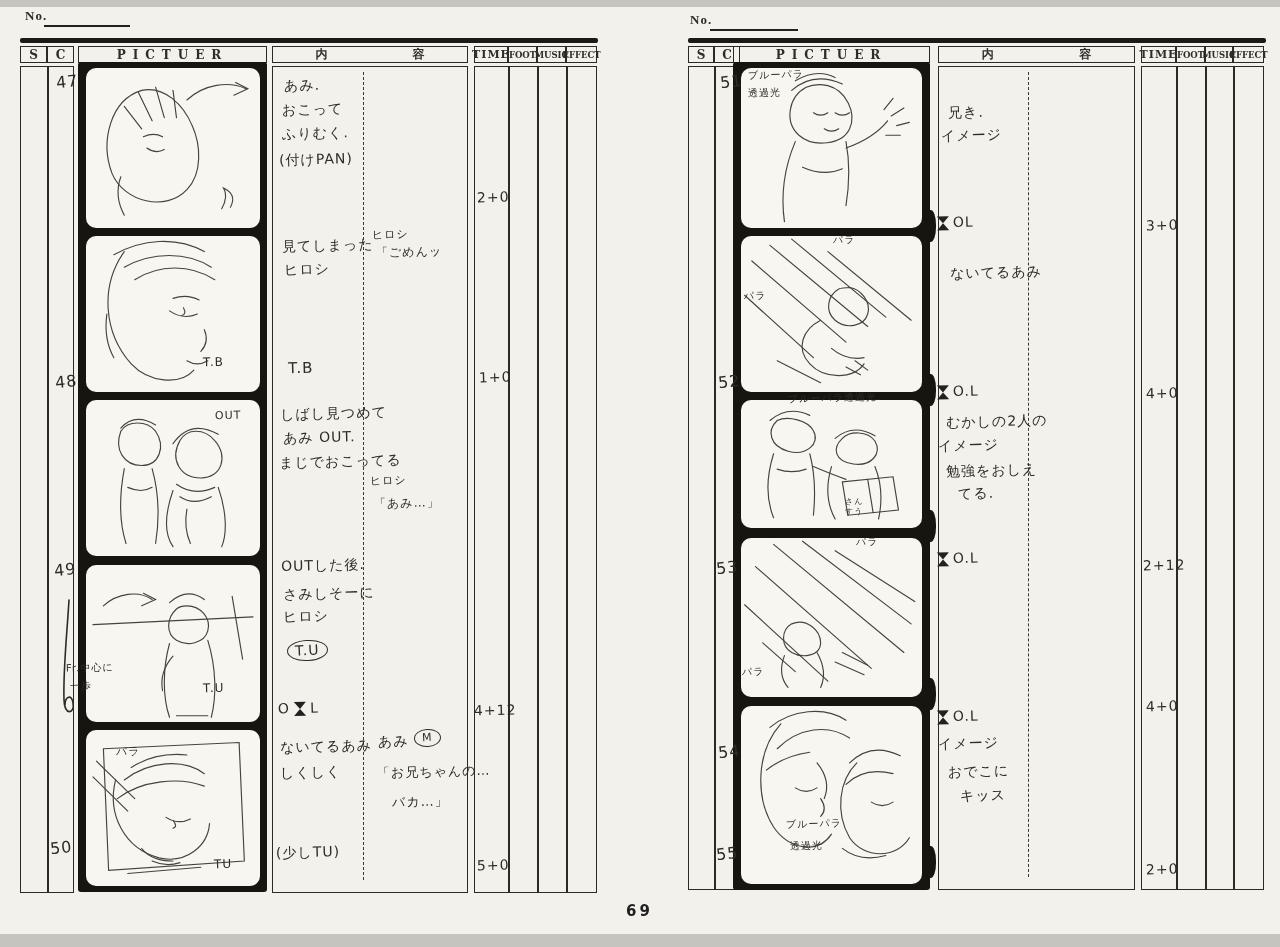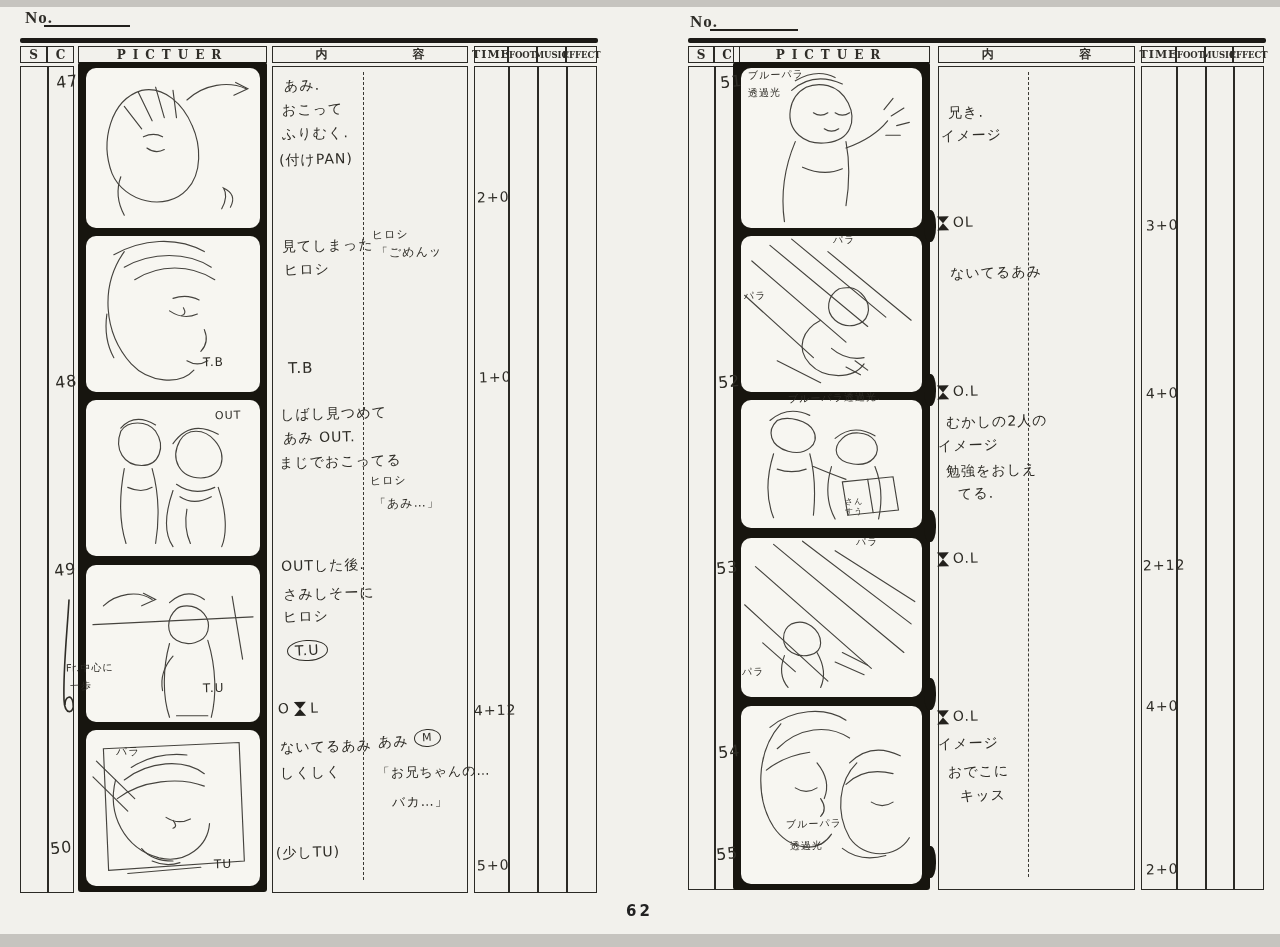--- a/index.html
+++ b/index.html
@@ -1,20 +1,20 @@
 <!DOCTYPE html>
 <html><head>
 <meta charset="utf-8">
 <style>
   html,body{margin:0;padding:0;background:#c9c7c2;}
   #canvas{position:relative;width:1280px;height:947px;background:#f2f1ec;overflow:hidden;
           font-family:"DejaVu Sans",sans-serif;color:#2f2d28;}
   .band{position:absolute;left:0;width:100%;background:#c6c4bf;}
   .sheet{position:absolute;inset:0;}
-  .no-label{position:absolute;font-family:"Liberation Serif",serif;font-size:17px;font-weight:bold;letter-spacing:1px;}
+  .no-label{position:absolute;font-family:"Liberation Serif",serif;font-size:13px;font-weight:bold;letter-spacing:1px;}
   .no-line{position:absolute;height:2px;background:#22201c;}
   .topbar{position:absolute;height:5px;background:#1c1a16;border-radius:2px;}
   .box{position:absolute;border:1.6px solid #2b2a25;box-sizing:border-box;background:transparent;}
   .hdr{display:flex;align-items:center;justify-content:center;font-family:"DejaVu Serif",serif;font-weight:bold;}
   .hdr-pic{letter-spacing:7px;font-size:12px;}
   .hdr-sc{font-size:12px;}
   .hdr-naiyo{justify-content:space-around;font-size:12px;}
   .hdr-time{font-size:11px;letter-spacing:1px;}
   .hdr-small{font-size:8.5px;letter-spacing:0;}
   .film{position:absolute;background:#17150f;border-radius:3px;}
@@ -342,14 +342,14 @@
         </svg>
       </div>
       <div class="cnum" style="left: 716px; top: 844px;">55</div>
       <div class="hw" style="left: 786px; top: 818px; font-size: 10px;">ブルーパラ</div>
       <div class="hw" style="left: 790px; top: 840px; font-size: 10px;">透過光</div>
       <div class="hw" style="left: 938px; top: 736px; font-size: 14px;">イメージ</div>
       <div class="hw" style="left: 948px; top: 764px; font-size: 14px;">おでこに</div>
       <div class="hw" style="left: 960px; top: 788px; font-size: 14px;">キッス</div>
       <div class="hw" style="left: 1146px; top: 862px; font-size: 14px;">2+0</div>
     </div>
-  <div class="pagenum" style="left:626px;top:902px">62</div>
+  <div class="pagenum" style="left:626px;top:902px">69</div>
 </div>
 
 </body></html>

